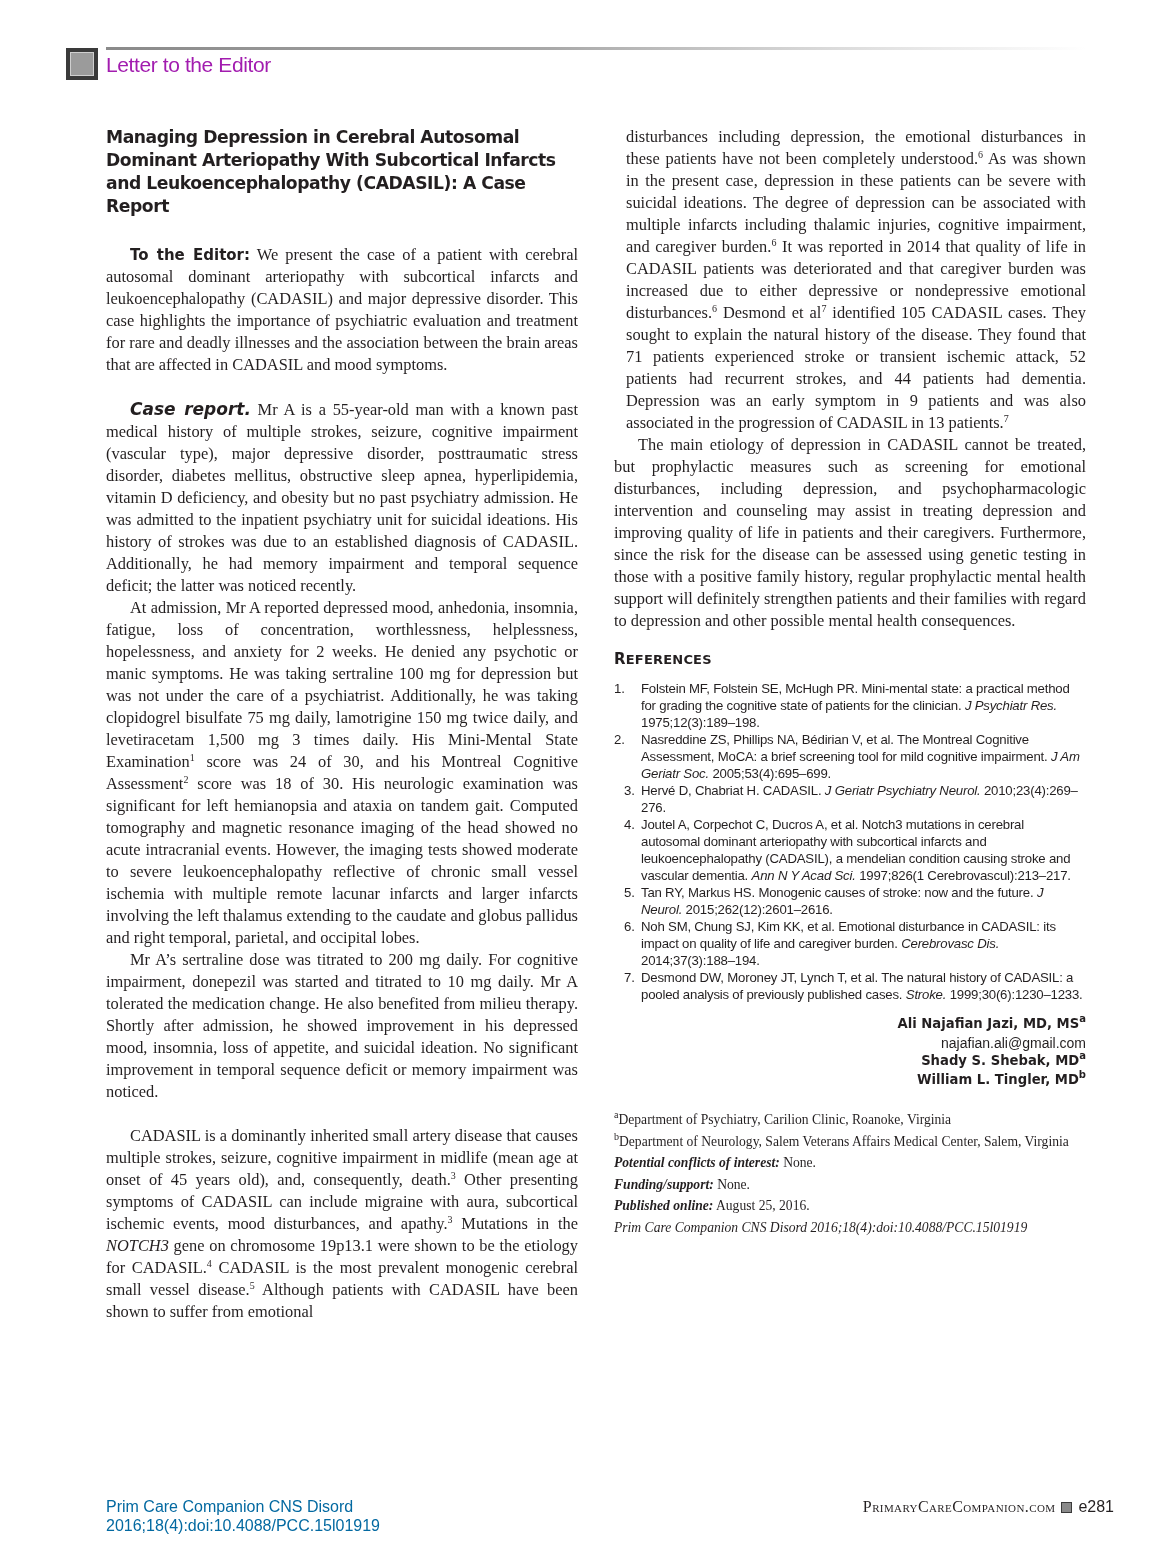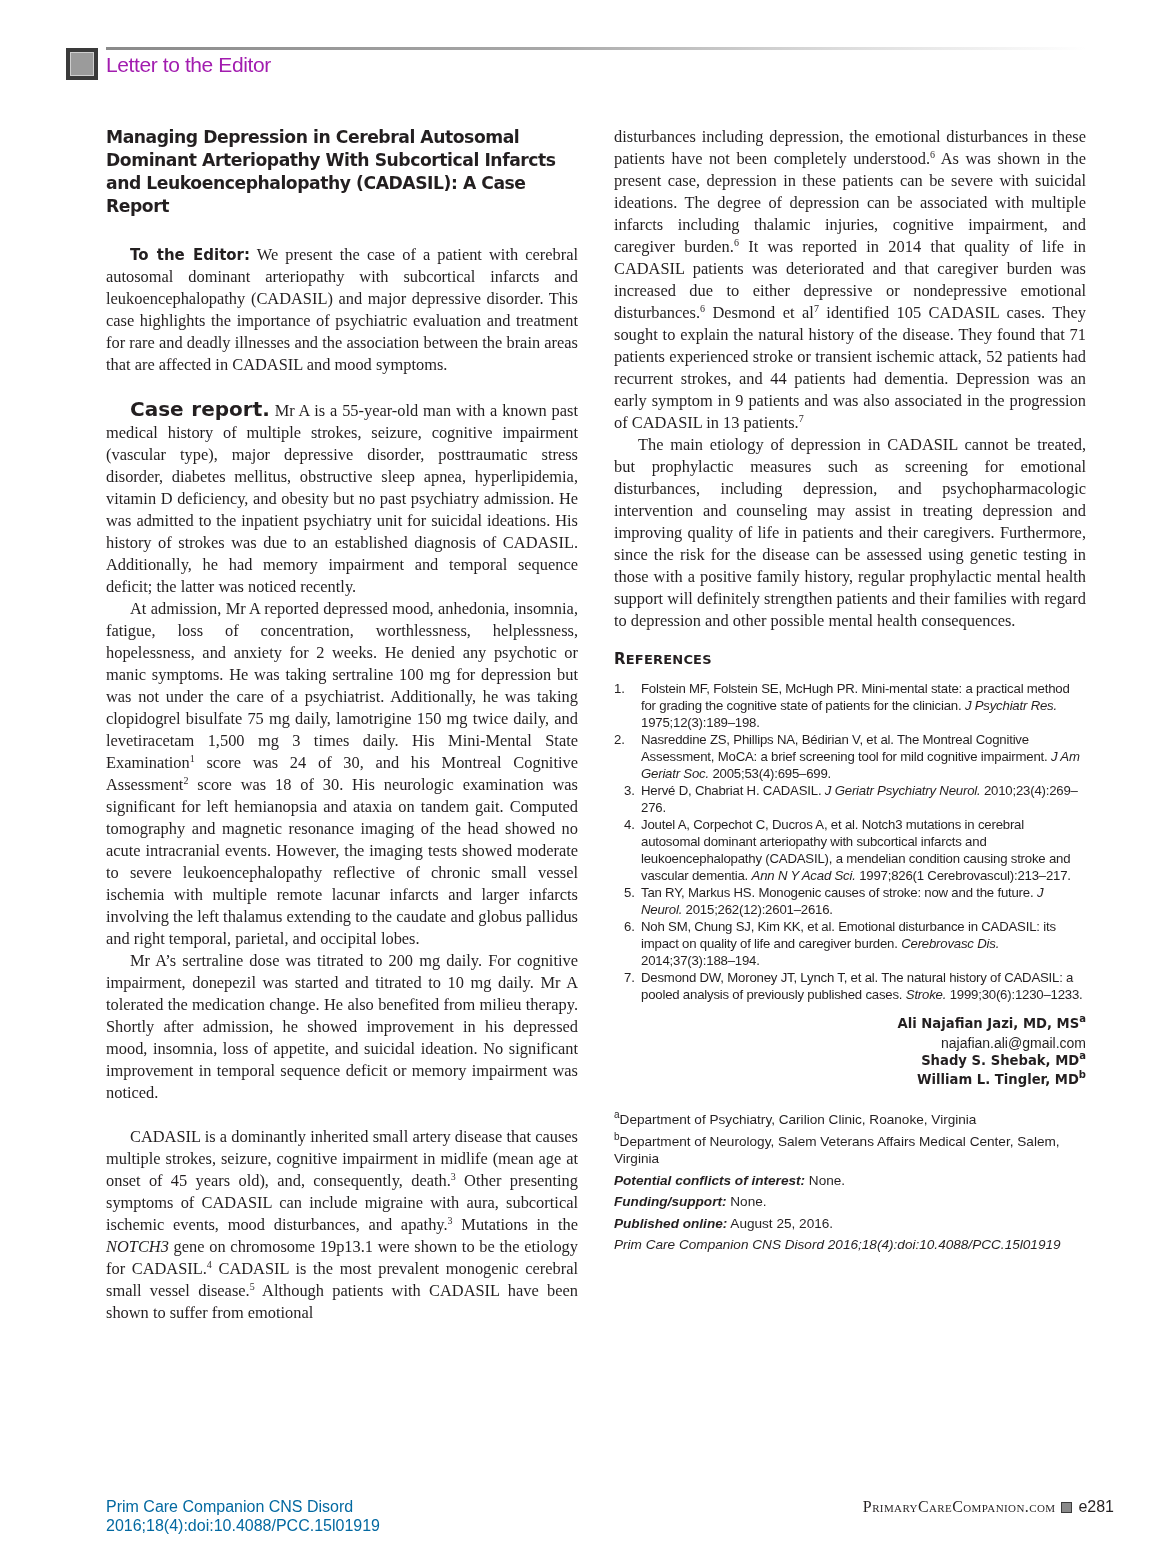--- a/index.html
+++ b/index.html
@@ -14,41 +14,41 @@
 
   
   .col { position: absolute; top: 126px; width: 472px; }
   .col-left { left: 106px; }
   .col-right { left: 614px; }
 
   .title { font-family: "DejaVu Sans", sans-serif; font-weight: bold; font-size: 17.2px; line-height: 23px; letter-spacing: -0.45px; margin: 0 0 26px 0; color: #231f20; }
 
   .body-p { font-family: "Liberation Serif", serif; font-size: 16.4px; line-height: 22px; text-align: justify; margin: 0; text-indent: 24px; color: #231f20; }
   .body-p.gap-before { margin-top: 22px; }
-  .body-p.noindent { text-indent: 0; }
+  .body-p.noindent { text-indent: 0; margin-left: 12px; }
   .lead { font-family: "DejaVu Sans", sans-serif; font-weight: bold; font-size: 15px; }
-  .lead-italic { font-family: "DejaVu Sans", sans-serif; font-weight: bold; font-size: 20px; }
+  .lead-italic { font-family: "DejaVu Sans", sans-serif; font-weight: bold; font-style: italic; font-size: 17px; }
   sup { font-size: 10px; line-height: 0; vertical-align: 6px; }
   i.gene { font-style: italic; }
 
   
   .refs-heading { font-family: "DejaVu Sans", sans-serif; font-weight: bold; font-size: 13px; margin: 18px 0 12px 0; letter-spacing: 0.2px; font-variant: small-caps; }
   .refs-heading .big { font-size: 15px; }
   .ref-list { list-style: none; padding: 0; margin: 0; }
   .ref { display: flex; font-family: "Liberation Sans", sans-serif; font-size: 13.2px; line-height: 17px; color: #231f20; margin-bottom: 0; }
   .ref .num { width: 27px; flex: 0 0 27px; text-align: left; }
   .ref .num.r { text-align: right; padding-right: 6px; box-sizing: border-box; }
   .ref .txt { flex: 1; letter-spacing: -0.2px; }
   .ref i { font-style: italic; }
 
   .authors { text-align: right; margin-top: 12px; font-family: "DejaVu Sans", sans-serif; font-size: 13.2px; line-height: 18.5px; }
   .authors .name { font-weight: bold; }
   .authors .email { font-family: "Liberation Sans", sans-serif; font-size: 14px; }
 
-  .affils { margin-top: 22px; font-family: Liberation Sans, sans-serif; font-size: 13.6px; line-height: 17.5px; }
+  .affils { margin-top: 22px; font-family: Liberation Serif, serif; font-size: 13.6px; line-height: 17.5px; }
   .affils .row { margin-bottom: 4px; }
   .affils .b { font-weight: bold; font-style: italic; }
   .affils .it { font-style: italic; }
 
   
   .footer-left { position: absolute; left: 106px; top: 1497px; font-family: "Liberation Sans", sans-serif; font-size: 16px; line-height: 19px; color: #0369a1; }
   .footer-right { position: absolute; right: 56px; top: 1498px; display: flex; align-items: center; gap: 6px; color: #231f20; }
   .footer-right .site { font-family: "Liberation Serif", serif; font-size: 16px; font-variant: small-caps; letter-spacing: 0.4px; }
   .footer-right .sq { width: 11px; height: 11px; background: #8a8a8a; border: 1.5px solid #3a3a3a; box-sizing: border-box; }
   .footer-right .page { font-family: "Liberation Sans", sans-serif; font-size: 16px; }

